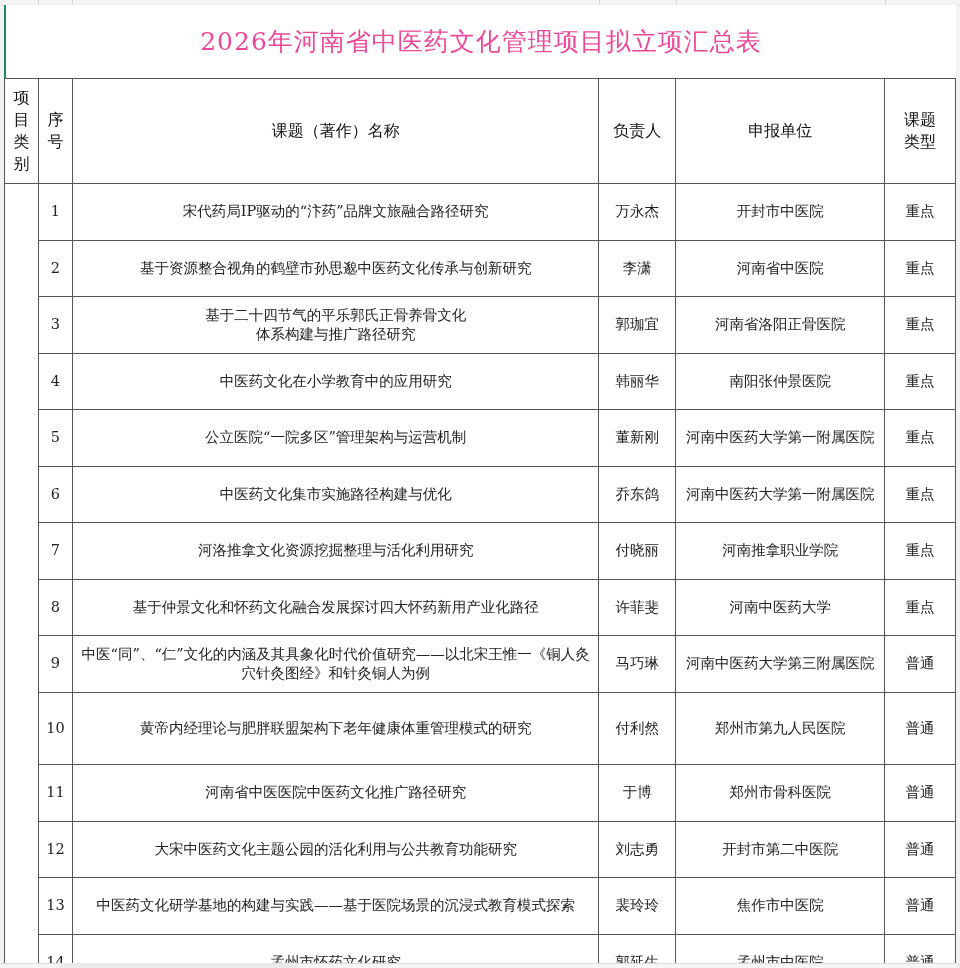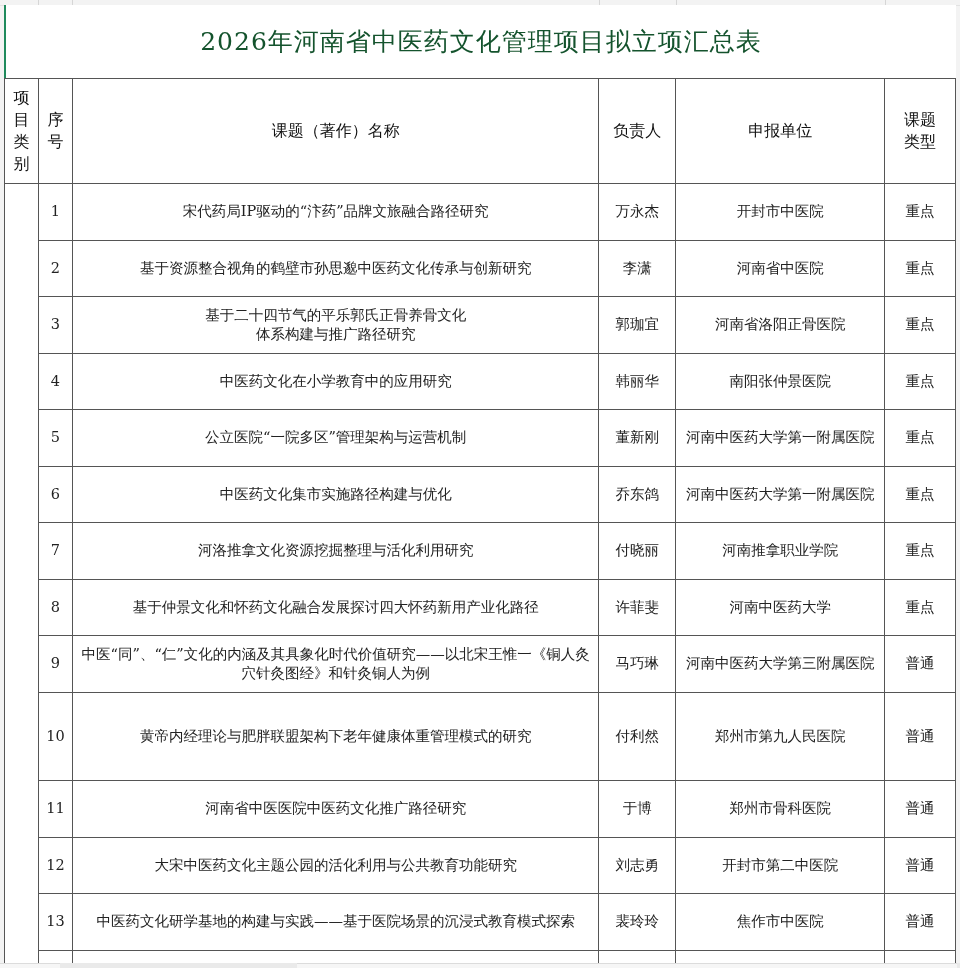--- a/index.html
+++ b/index.html
@@ -19,21 +19,21 @@
     position: absolute; left: 4px; top: 5px; width: 952px; height: 958px;
     background: #ffffff; overflow: hidden;
   }
   .active-edge {
     position: absolute; left: 0; top: 0; width: 2px; height: 73px; background: #1f8a5c;
   }
   .title-cell {
     position: absolute; left: 2px; top: 0; width: 950px; height: 73px;
     display: flex; align-items: center; justify-content: center;
     font-family: "DejaVu Serif", "Liberation Serif", serif;
-    font-size: 25px; letter-spacing: 1px; color: #14532d;
+    font-size: 25px; letter-spacing: 1px; color: #ec4899;
   }
   table.grid {
     position: absolute; left: 0; top: 73px;
     border-collapse: collapse; table-layout: fixed;
   }
   table.grid td, table.grid th {
     border: 1px solid #555;
     text-align: center; vertical-align: middle;
     padding: 0 6px; overflow: hidden;
     font-size: 14.5px; line-height: 19px;
@@ -160,21 +160,21 @@
           <td class="idx">9</td>
           <td style="white-space: pre-line;">中医“同”、“仁”文化的内涵及其具象化时代价值研究——以北宋王惟一《铜人灸穴针灸图经》和针灸铜人为例</td>
           <td>马巧琳</td>
           <td style="padding: 0px 8px;">河南中医药大学第三附属医院</td>
           <td>普通</td>
         </tr>
         <tr>
           <td class="idx">10</td>
           <td style="white-space: pre-line;">黄帝内经理论与肥胖联盟架构下老年健康体重管理模式的研究</td>
           <td>付利然</td>
-          <td style="padding: 16px 8px; font-family: Liberation Serif, serif;">郑州市第九人民医院</td>
+          <td style="padding: 8px 8px; font-family: Liberation Serif, serif;">郑州市第九人民医院</td>
           <td>普通</td>
         </tr>
         <tr>
           <td class="idx">11</td>
           <td style="white-space: pre-line; margin-top: 28px;">河南省中医医院中医药文化推广路径研究</td>
           <td>于博</td>
           <td style="padding: 0px 8px;">郑州市骨科医院</td>
           <td>普通</td>
         </tr>
         <tr>

